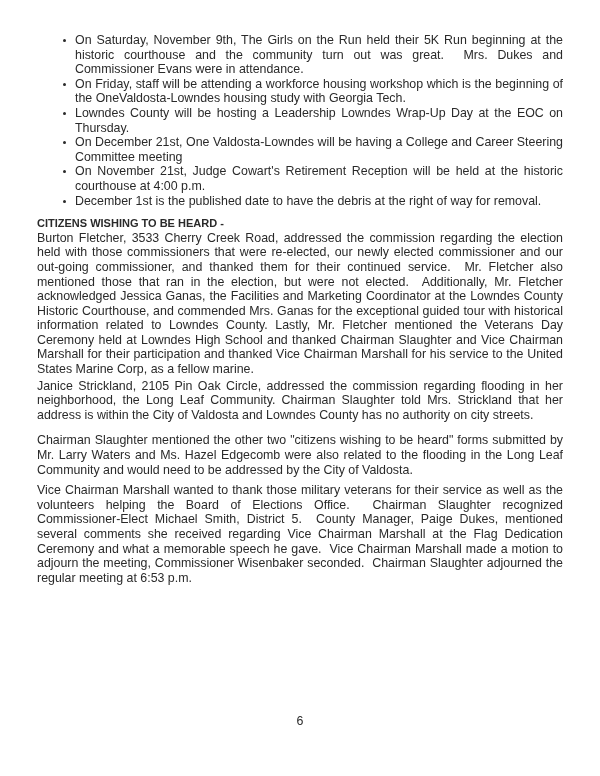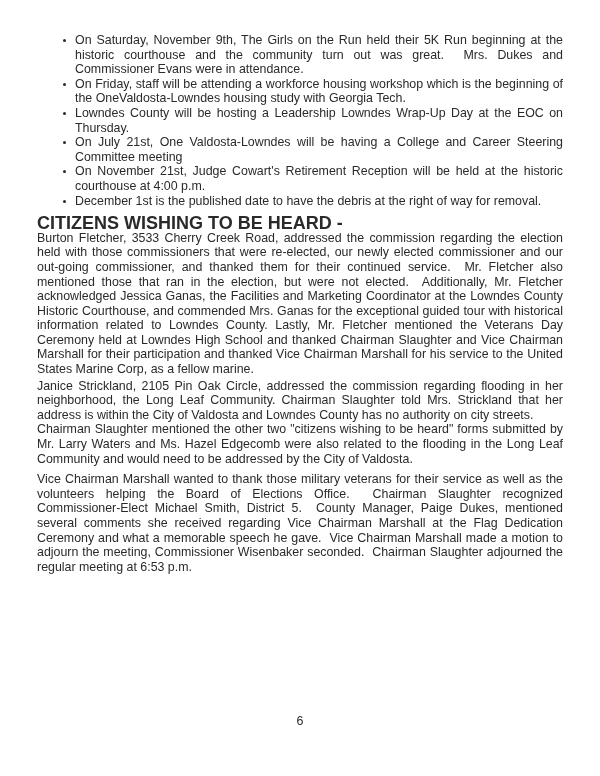--- a/index.html
+++ b/index.html
@@ -40,29 +40,29 @@
     border-radius: 50%;
     background: #2a2a2a;
   }
   .para {
     margin: 0;
     text-align: justify;
     white-space: pre-wrap;
   }
   .heading {
     margin: 0;
-    font-size: 18px;
+    font-size: 11px;
     line-height: 14.6px;
     font-weight: 700;
   }
   .para-youth        { margin-top: 27px; }
   .heading-citizens  { margin-top: 8px; }
   .para-fletcher     { margin-top: 0; }
   .para-strickland   { margin-top: 2px; }
-  .para-forms        { }
+  .para-forms        { margin-top: 11px; }
   .heading-adjourn   { margin-top: 6px; }
   .para-adjourn      { margin-top: 6px; }
   .page-number {
     position: absolute;
     top: 714px;
     left: 0;
     width: 100%;
     text-align: center;
     font-size: 12.4px;
     line-height: 14.6px;
@@ -71,21 +71,21 @@
 </style>
 </head>
 <body>
 
 <div class="page">
 
   <ul class="bullets">
     <li>On Saturday, November 9th, The Girls on the Run held their 5K Run beginning at the historic courthouse and the community turn out was great.  Mrs. Dukes and Commissioner Evans were in attendance.</li>
     <li>On Friday, staff will be attending a workforce housing workshop which is the beginning of the OneValdosta-Lowndes housing study with Georgia Tech.</li>
     <li>Lowndes County will be hosting a Leadership Lowndes Wrap-Up Day at the EOC on Thursday.</li>
-    <li>On July 21st, One Valdosta-Lowndes will be having a College and Career Steering Committee meeting</li>
+    <li>On December 21st, One Valdosta-Lowndes will be having a College and Career Steering Committee meeting</li>
     <li>On November 21st, Judge Cowart's Retirement Reception will be held at the historic courthouse at 4:00 p.m.</li>
     <li>December 1st is the published date to have the debris at the right of way for removal.</li>
   </ul>
 
 
   <div class="heading heading-citizens">CITIZENS WISHING TO BE HEARD -</div>
 
   <p class="para para-fletcher">Burton Fletcher, 3533 Cherry Creek Road, addressed the commission regarding the election held with those commissioners that were re-elected, our newly elected commissioner and our out-going commissioner, and thanked them for their continued service.  Mr. Fletcher also mentioned those that ran in the election, but were not elected.  Additionally, Mr. Fletcher acknowledged Jessica Ganas, the Facilities and Marketing Coordinator at the Lowndes County Historic Courthouse, and commended Mrs. Ganas for the exceptional guided tour with historical information related to Lowndes County. Lastly, Mr. Fletcher mentioned the Veterans Day Ceremony held at Lowndes High School and thanked Chairman Slaughter and Vice Chairman Marshall for their participation and thanked Vice Chairman Marshall for his service to the United States Marine Corp, as a fellow marine.</p>
 
   <p class="para para-strickland">Janice Strickland, 2105 Pin Oak Circle, addressed the commission regarding flooding in her neighborhood, the Long Leaf Community. Chairman Slaughter told Mrs. Strickland that her address is within the City of Valdosta and Lowndes County has no authority on city streets.</p>

